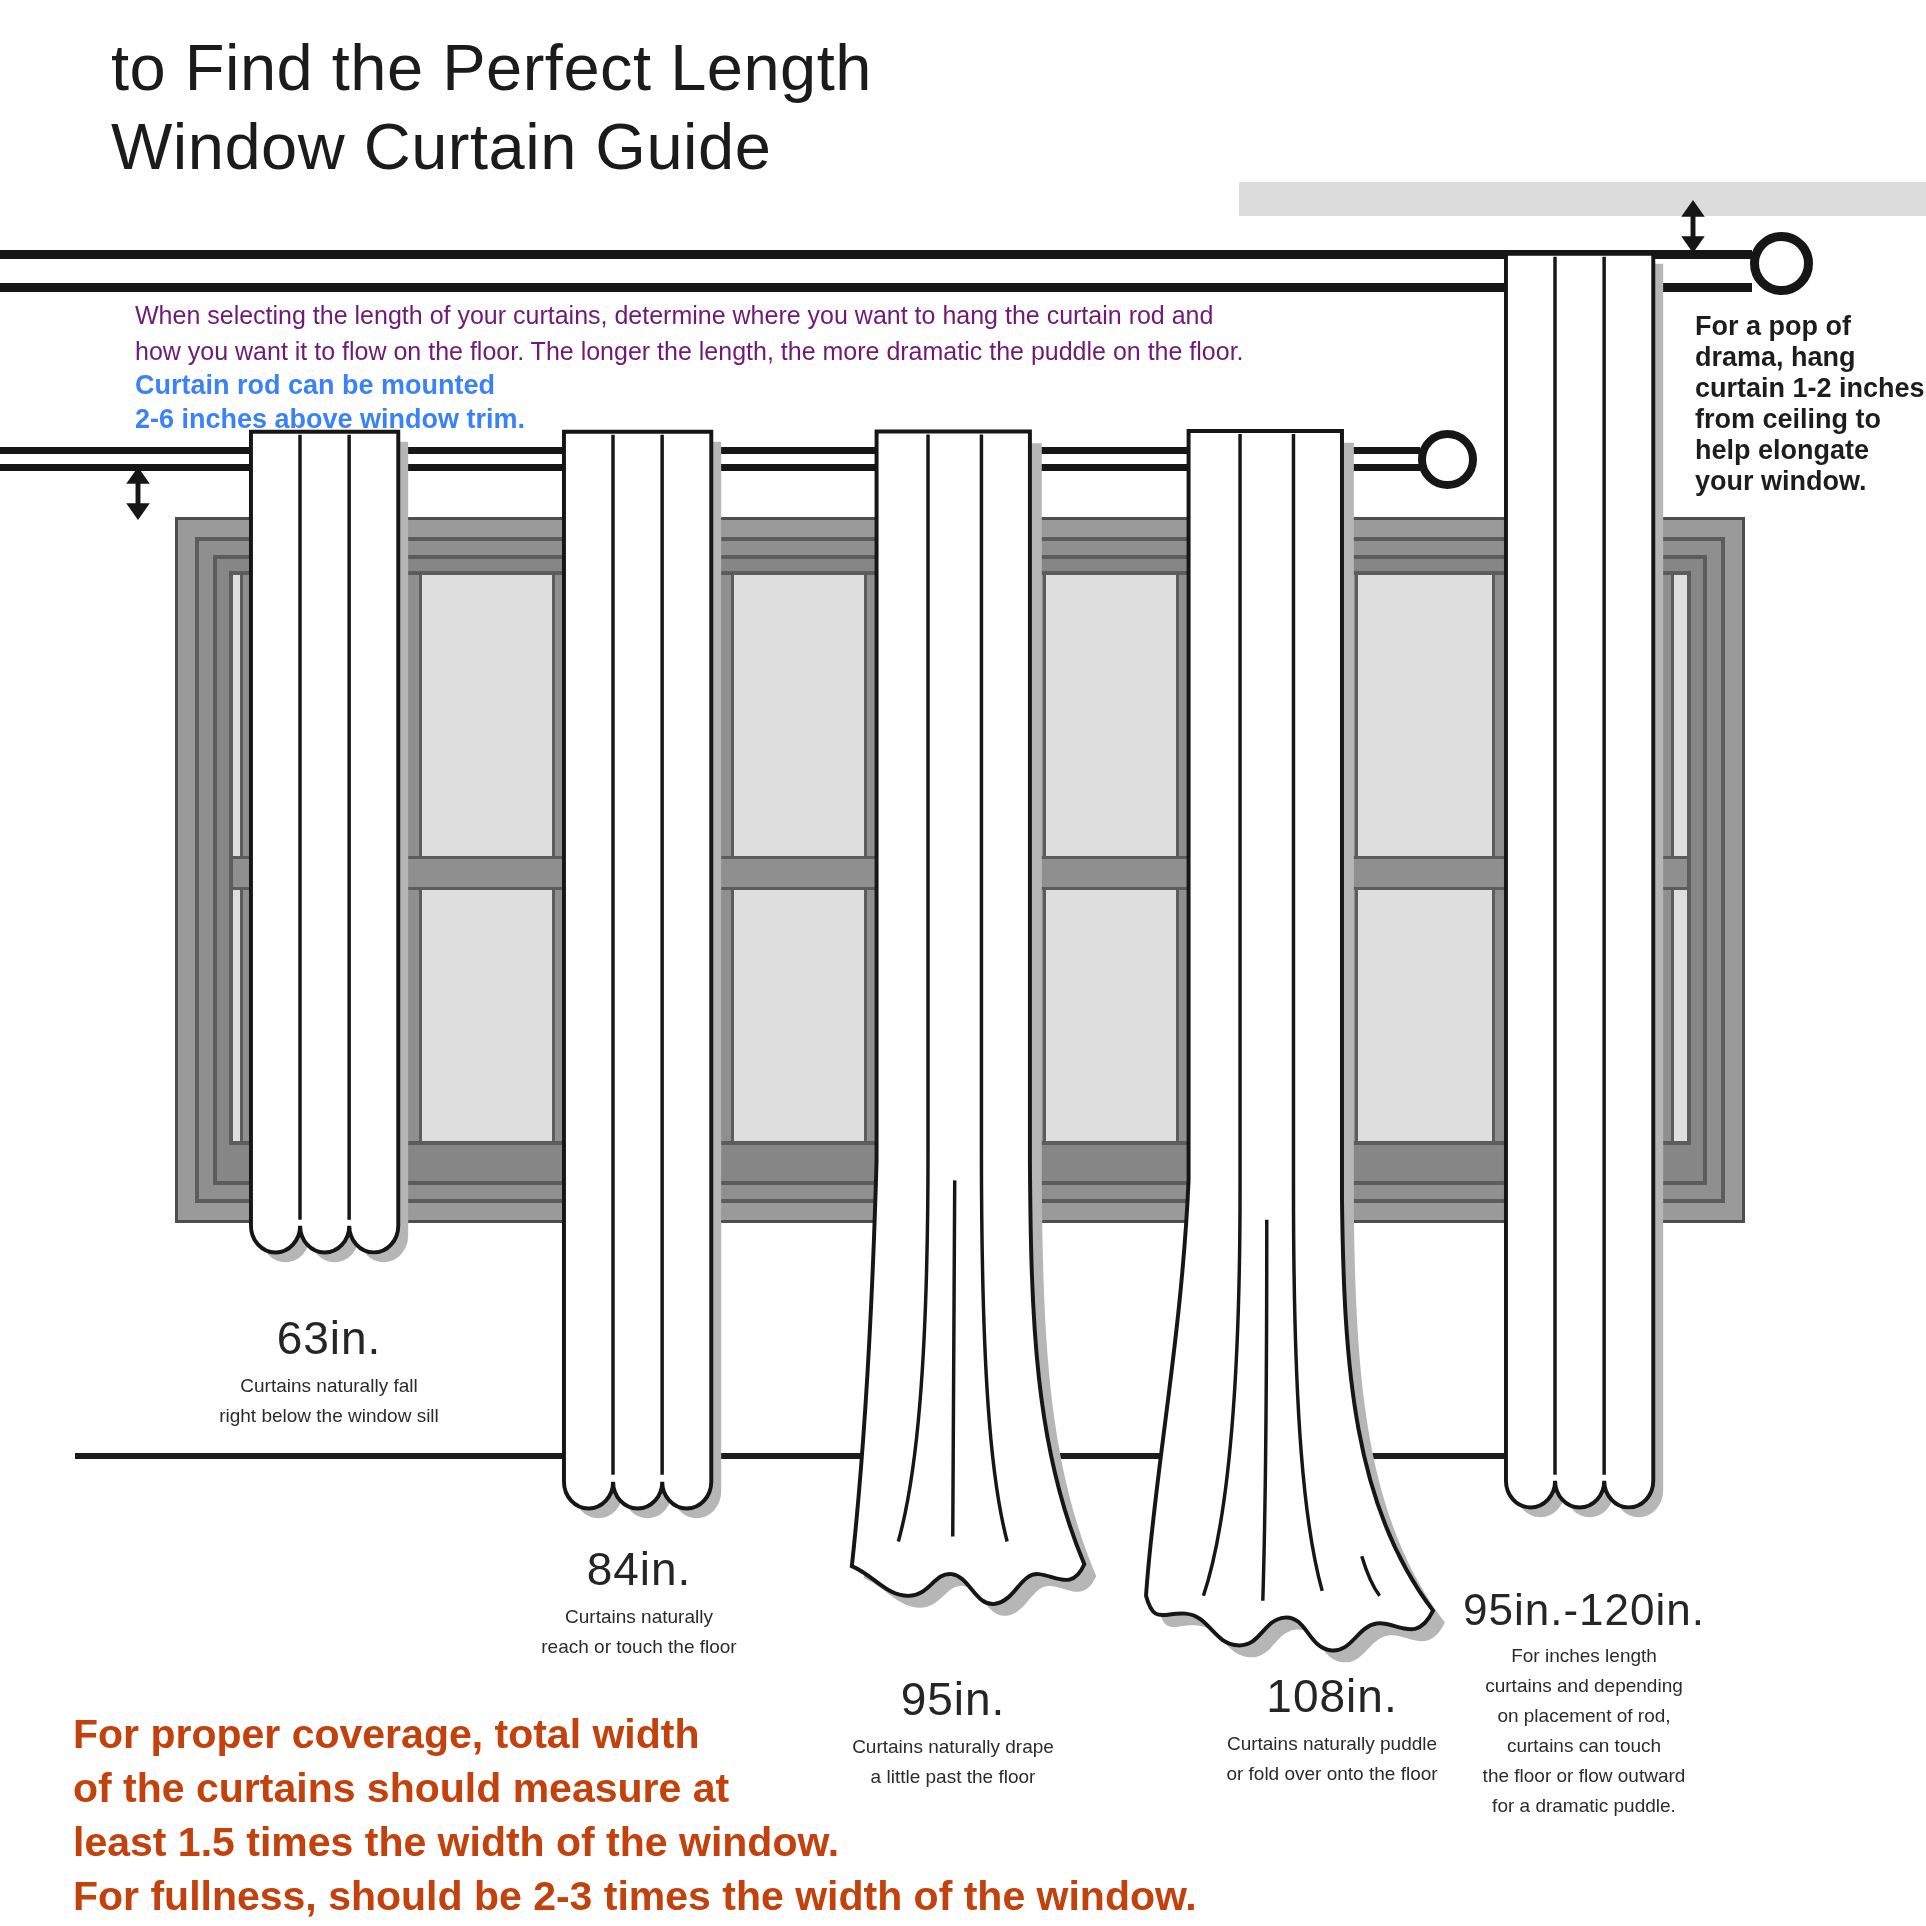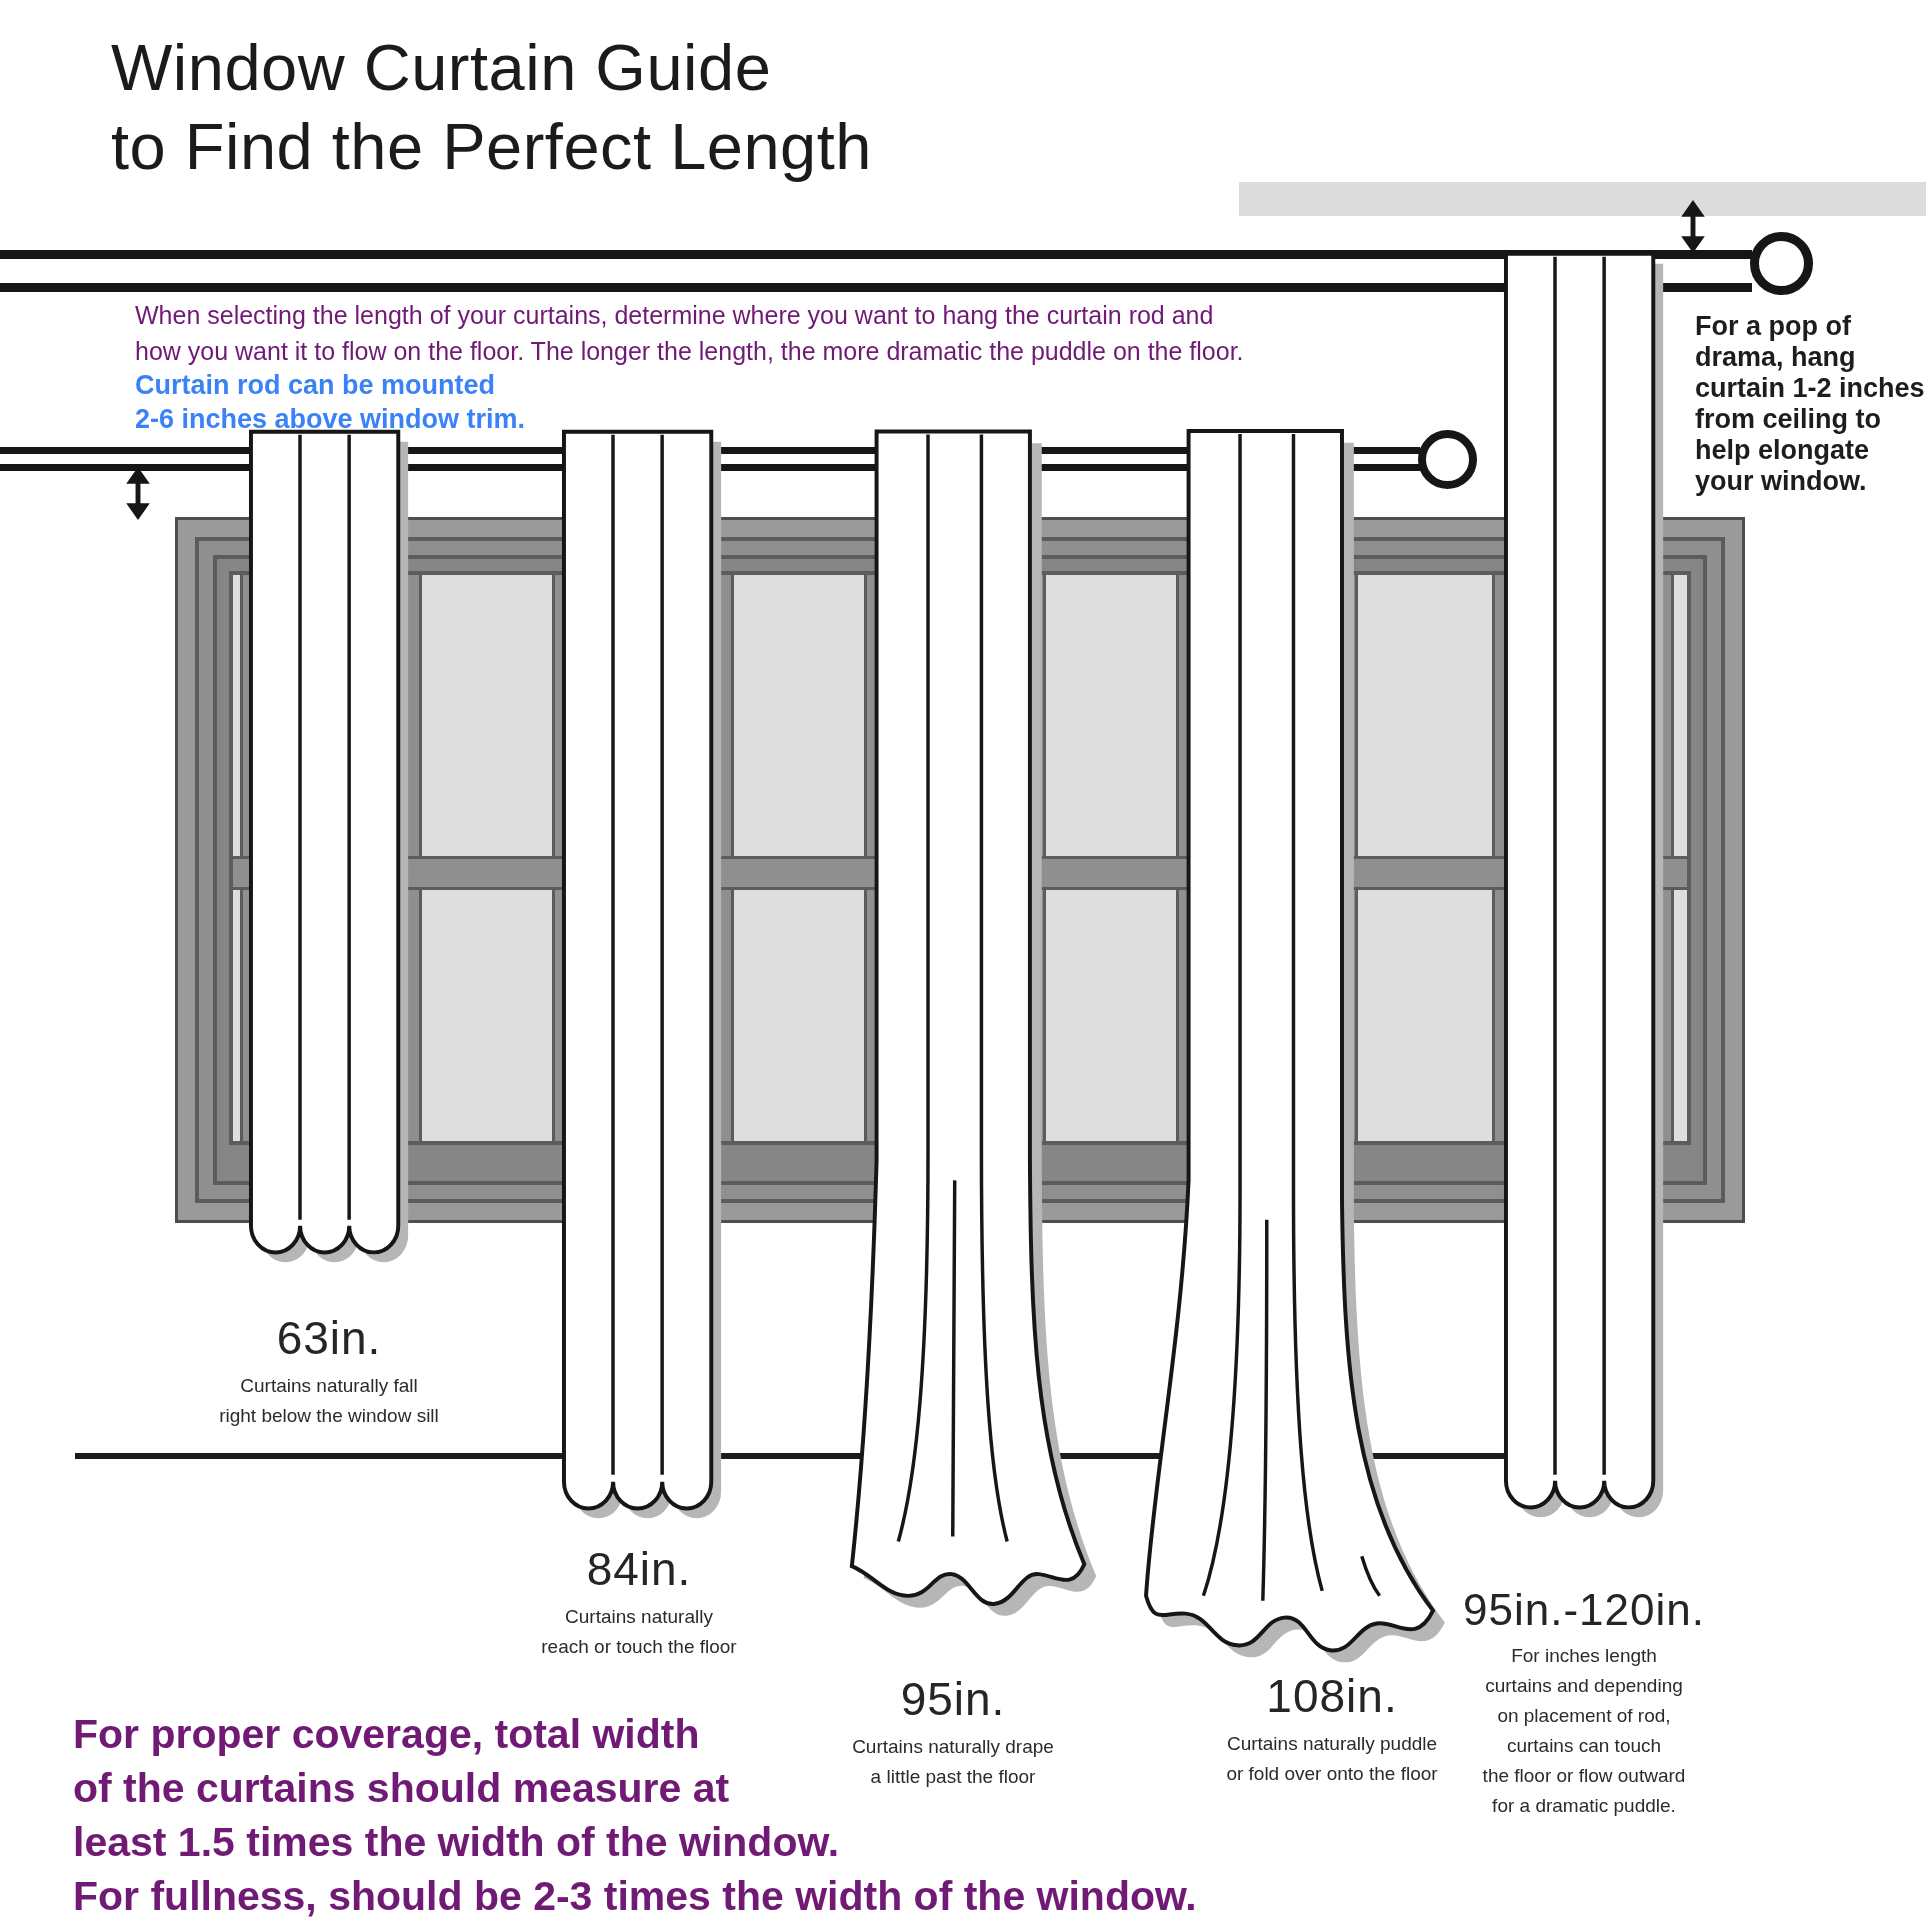--- a/index.html
+++ b/index.html
@@ -8,21 +8,21 @@
   .abs{position:absolute;}
   
   .title{left:111px;top:28px;font-size:65px;line-height:79px;font-weight:400;
          letter-spacing:0.5px;color:#1b1b1b;white-space:nowrap;}
   .intro{left:135px;top:297px;font-size:25px;line-height:36px;color:#701a75;white-space:nowrap;}
   .rod-note{left:135px;top:368px;font-size:27px;line-height:34px;font-weight:700;color:#3b82f6;white-space:nowrap;}
   .drama-note{left:1695px;top:311px;font-size:27px;line-height:31px;font-weight:700;color:#1d1d1d;white-space:nowrap;}
   .size-label{position:absolute;text-align:center;color:#252525;}
   .size-label .big{font-size:46px;letter-spacing:1px;display:block;margin-bottom:6px;}
   .size-label .desc{font-size:19px;line-height:30px;display:block;color:#2b2b2b;}
-  .footer{left:73px;top:1707px;font-size:41px;line-height:54px;font-weight:700;color:#701a75;white-space:nowrap;}
+  .footer{left:73px;top:1707px;font-size:41px;line-height:54px;font-weight:700;color:#c2410c;white-space:nowrap;}
   
   .ceiling-bar{left:1239px;top:182px;width:688px;height:34px;background:#dcdcdc;}
   .rod1{left:0;top:250px;width:1752px;height:42px;background:#fff;box-sizing:border-box;
         border-top:9px solid #161616;border-bottom:9px solid #161616;}
   .finial1{left:1750px;top:232px;width:63px;height:63px;background:#fff;box-sizing:border-box;
            border:9px solid #161616;border-radius:50%;}
   .rod2{left:0;top:447px;width:1420px;height:24px;background:#fff;box-sizing:border-box;
         border-top:7px solid #161616;border-bottom:7px solid #161616;}
   .finial2{left:1418px;top:430px;width:59px;height:59px;background:#fff;box-sizing:border-box;
            border:8px solid #161616;border-radius:50%;}
@@ -41,22 +41,22 @@
              border-left:3px solid #5c5c5c;border-right:3px solid #5c5c5c;box-sizing:border-box;}
   
   .floor-line{left:75px;top:1453px;width:1430px;height:6px;background:#1c1c1c;}
 </style>
 </head>
 <body>
 
 <div class="canvas">
 
   <div class="abs title">
+    <div>to Find the Perfect Length</div>
     <div>Window Curtain Guide</div>
-    <div>to Find the Perfect Length</div>
   </div>
 
   <div class="abs ceiling-bar"></div>
 
   <div class="abs rod1"></div>
   <div class="abs finial1"></div>
 
   <div class="abs rod2"></div>
   <div class="abs finial2"></div>
 

